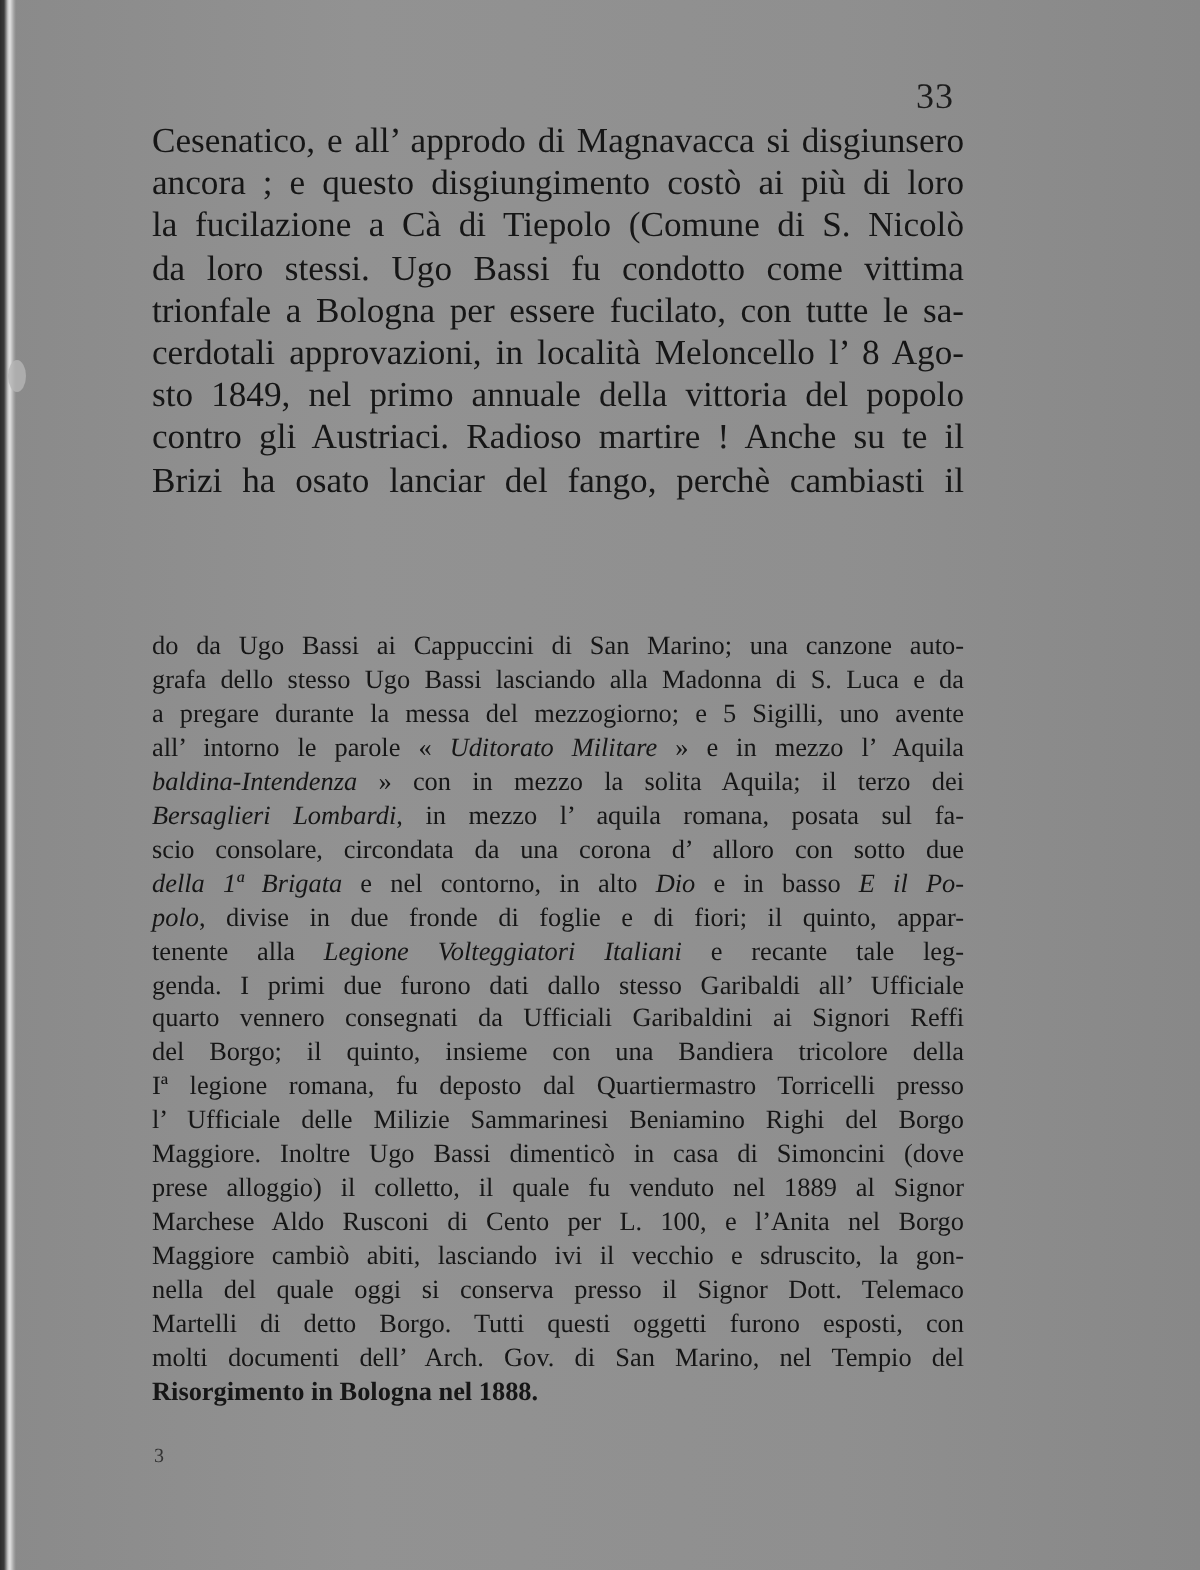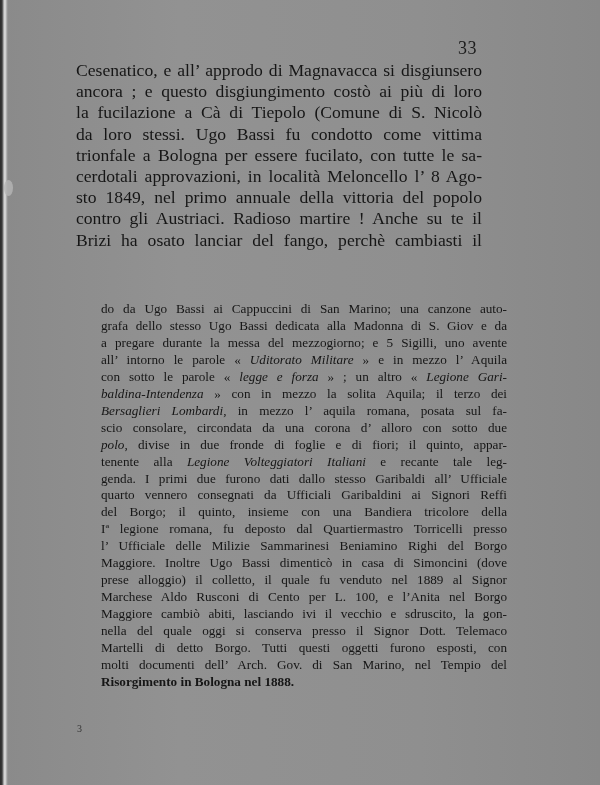--- a/index.html
+++ b/index.html
@@ -28,22 +28,22 @@
   }
   .main-text {
     position: absolute; left: 76px; top: 60px; width: 406px;
     font-size: 17.6px; line-height: 21.2px;
   }
   .line {
     display: block; white-space: nowrap;
     text-align: justify; text-align-last: justify;
   }
   .footnote {
-    position: absolute; left: 76px; top: 301px; width: 406px;
-    font-size: 13.2px; line-height: 16.95px; margin-left: 25px;
+    position: absolute; left: 76px; top: 315px; width: 406px;
+    font-size: 13.2px; line-height: 16.95px;
   }
   .footnote .line.final { text-align-last: left; font-weight: bold; }
   i { font-style: italic; }
   .signature-mark {
     position: absolute; left: 77px; top: 723px;
     font-size: 10px; color: #333;
   }
 </style>
 </head>
 <body>
@@ -61,27 +61,27 @@
       <span class="line">da loro stessi. Ugo Bassi fu condotto come vittima</span>
       <span class="line">trionfale a Bologna per essere fucilato, con tutte le sa-</span>
       <span class="line">cerdotali approvazioni, in località Meloncello l’ 8 Ago-</span>
       <span class="line">sto 1849, nel primo annuale della vittoria del popolo</span>
       <span class="line">contro gli Austriaci. Radioso martire ! Anche su te il</span>
       <span class="line">Brizi ha osato lanciar del fango, perchè cambiasti il</span>
     </div>
 
   <div class="footnote" id="footnote">
       <span class="line"><span>do da Ugo Bassi ai Cappuccini di San Marino; una canzone auto-</span></span>
-      <span class="line"><span>grafa dello stesso Ugo Bassi dedicata alla Madonna di S. Giov e da</span></span>
+      <span class="line"><span>grafa dello stesso Ugo Bassi lasciando alla Madonna di S. Luca e da</span></span>
       <span class="line"><span>a pregare durante la messa del mezzogiorno; e 5 Sigilli, uno avente</span></span>
       <span class="line"><span>all’ intorno le parole « </span><i>Uditorato Militare</i><span> » e in mezzo l’ Aquila</span></span>
-      <span class="line"><span>con sotto le parole « </span><i>legge e forza</i><span> » ; un altro « </span><i>Legione Gari-</i></span>
       <span class="line"><i>baldina-Intendenza</i><span> » con in mezzo la solita Aquila; il terzo dei</span></span>
       <span class="line"><i>Bersaglieri Lombardi</i><span>, in mezzo l’ aquila romana, posata sul fa-</span></span>
       <span class="line"><span>scio consolare, circondata da una corona d’ alloro con sotto due</span></span>
+      <span class="line"><i>della 1ª Brigata</i><span> e nel contorno, in alto </span><i>Dio</i><span> e in basso </span><i>E il Po-</i></span>
       <span class="line"><i>polo</i><span>, divise in due fronde di foglie e di fiori; il quinto, appar-</span></span>
       <span class="line"><span>tenente alla </span><i>Legione Volteggiatori Italiani</i><span> e recante tale leg-</span></span>
       <span class="line"><span>genda. I primi due furono dati dallo stesso Garibaldi all’ Ufficiale</span></span>
       <span class="line"><span>quarto vennero consegnati da Ufficiali Garibaldini ai Signori Reffi</span></span>
       <span class="line"><span>del Borgo; il quinto, insieme con una Bandiera tricolore della</span></span>
       <span class="line"><span>Iª legione romana, fu deposto dal Quartiermastro Torricelli presso</span></span>
       <span class="line"><span>l’ Ufficiale delle Milizie Sammarinesi Beniamino Righi del Borgo</span></span>
       <span class="line"><span>Maggiore. Inoltre Ugo Bassi dimenticò in casa di Simoncini (dove</span></span>
       <span class="line"><span>prese alloggio) il colletto, il quale fu venduto nel 1889 al Signor</span></span>
       <span class="line"><span>Marchese Aldo Rusconi di Cento per L. 100, e l’Anita nel Borgo</span></span>

